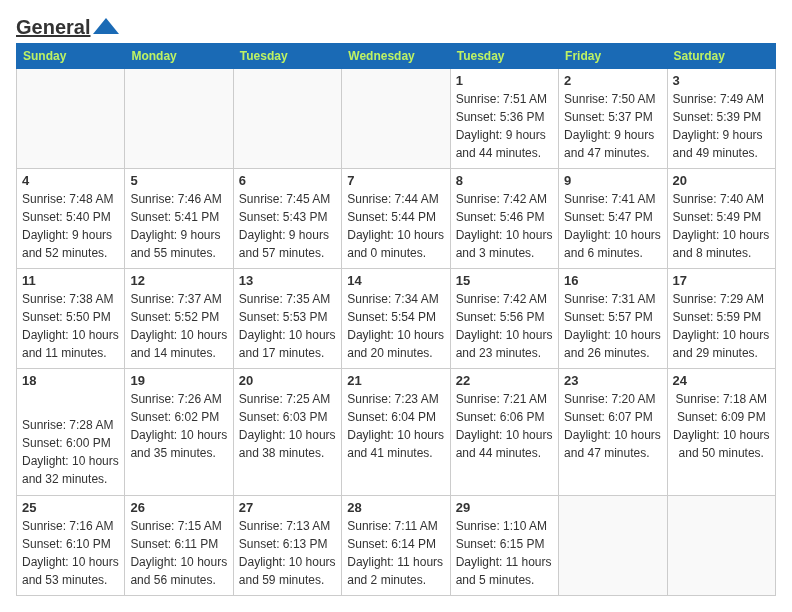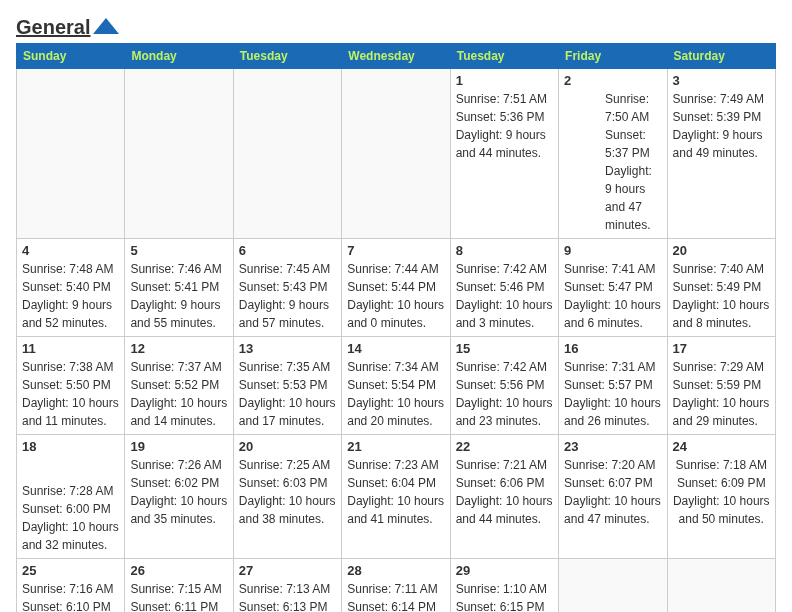--- a/index.html
+++ b/index.html
@@ -124,21 +124,21 @@
           <td class="empty"></td>
           <td>
             <span class="day-num">1</span>
             <div class="day-info" style="white-space: pre-line;">Sunrise: 7:51 AM
 Sunset: 5:36 PM
 Daylight: 9 hours
 and 44 minutes.</div>
           </td>
           <td>
             <span class="day-num">2</span>
-            <div class="day-info" style="white-space: pre-line; margin-left: 41px;">Sunrise: 7:50 AM
+            <div class="day-info" style="white-space: pre-line;">Sunrise: 7:50 AM
 Sunset: 5:37 PM
 Daylight: 9 hours
 and 47 minutes.</div>
           </td>
           <td>
             <span class="day-num">3</span>
             <div class="day-info" style="white-space: pre-line;">Sunrise: 7:49 AM
 Sunset: 5:39 PM
 Daylight: 9 hours
 and 49 minutes.</div>

